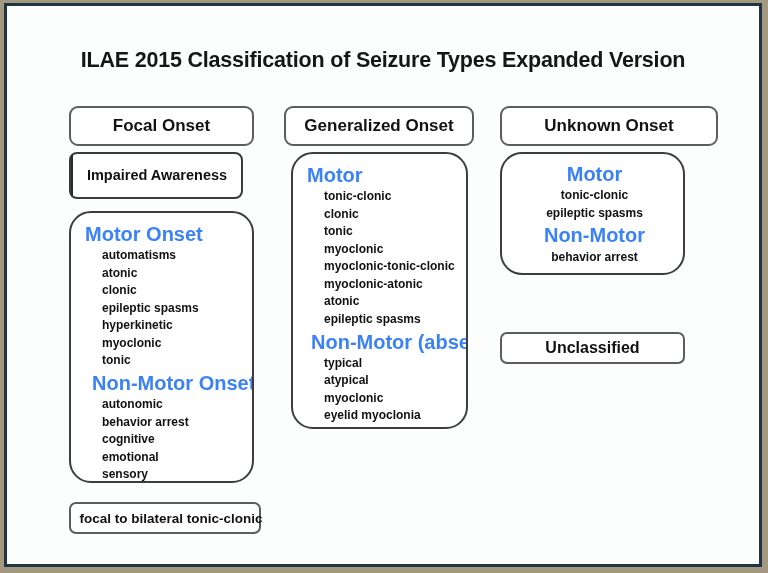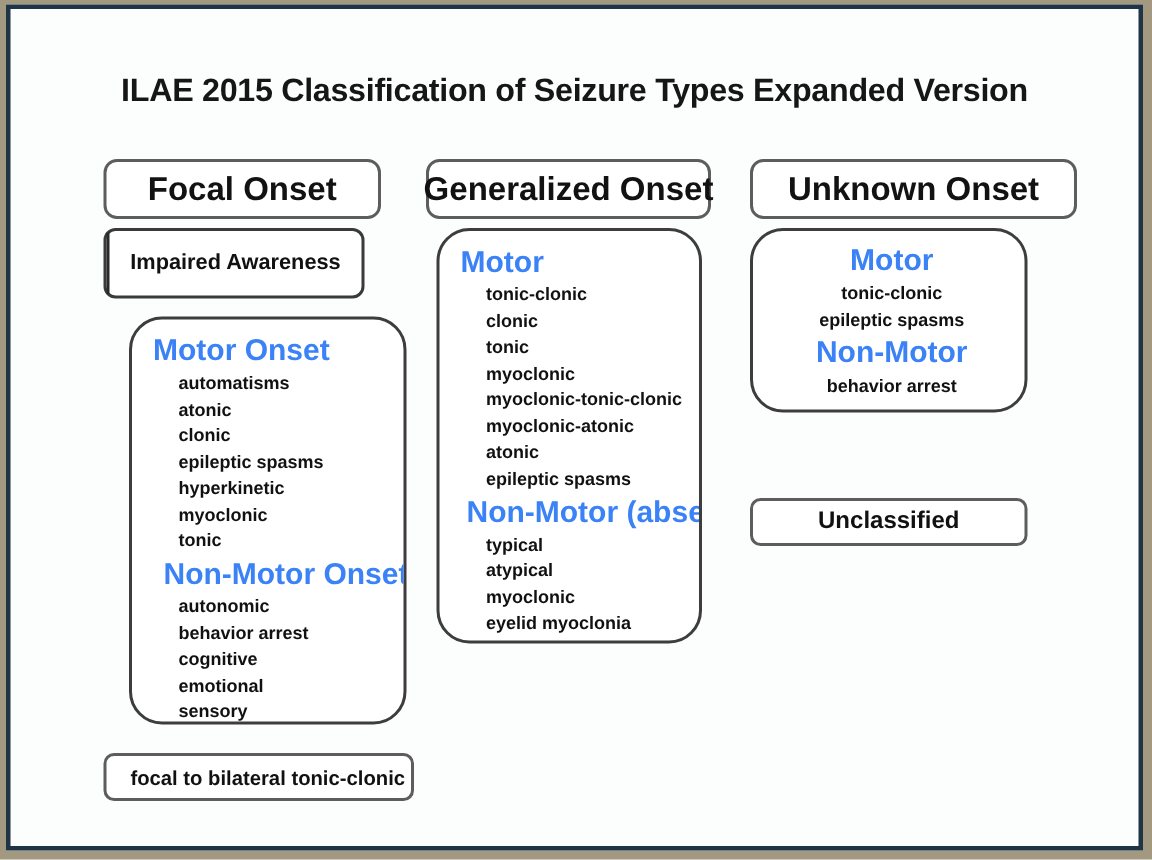--- a/index.html
+++ b/index.html
@@ -47,21 +47,21 @@
     position: absolute;
     box-sizing: border-box;
     background: #ffffff;
     border: 2px solid #5d5d5d;
     border-radius: 9px;
   }
   .hdr-box {
     display: flex;
     align-items: center;
     justify-content: center;
-    font-size: 22px;
+    font-size: 17px;
     font-weight: bold;
     color: #121212;
     white-space: nowrap;
   }
 
   
   .split {
     display: flex;
     align-items: stretch;
     border-radius: 8px;
@@ -141,39 +141,39 @@
       <span>Focal Onset</span>
     </div>
 
     <div class="box split" style="left:62px; top:146px; width:174px; height:47px;">
       <div class="divider"></div>
       <div class="cell">
         <span>Impaired Awareness</span>
       </div>
     </div>
 
-    <div class="box panel" style="left:79px; top:205px; width:185px; height:272px;">
+    <div class="box panel" style="left:62px; top:205px; width:185px; height:272px;">
       <div class="grp-head">Motor Onset</div>
       <div class="grp-item indent-1">automatisms</div>
       <div class="grp-item indent-1">atonic</div>
       <div class="grp-item indent-1">clonic</div>
       <div class="grp-item indent-1">epileptic spasms</div>
       <div class="grp-item indent-1">hyperkinetic</div>
       <div class="grp-item indent-1">myoclonic</div>
       <div class="grp-item indent-1">tonic</div>
 
       <div class="grp-head" style="padding-left:7px;">Non-Motor Onset</div>
       <div class="grp-item indent-1">autonomic</div>
       <div class="grp-item indent-1">behavior arrest</div>
       <div class="grp-item indent-1">cognitive</div>
       <div class="grp-item indent-1">emotional</div>
       <div class="grp-item indent-1">sensory</div>
     </div>
 
-    <div class="box plain-label" style="left:62px; top:496px; width:207px; height:32px; border-radius:7px;padding-left:12px;">
+    <div class="box plain-label" style="left:62px; top:496px; width:192px; height:32px; border-radius:7px;padding-left:12px;">
       <span>focal to bilateral tonic-clonic</span>
     </div>
 
     <div class="box hdr-box" style="left:277px; top:100px; width:190px; height:40px;">
       <span>Generalized Onset</span>
     </div>
 
     <div class="box panel" style="left:284px; top:146px; width:177px; height:277px;">
       <div class="grp-head">Motor</div>
       <div class="grp-item indent-1">tonic-clonic</div>

